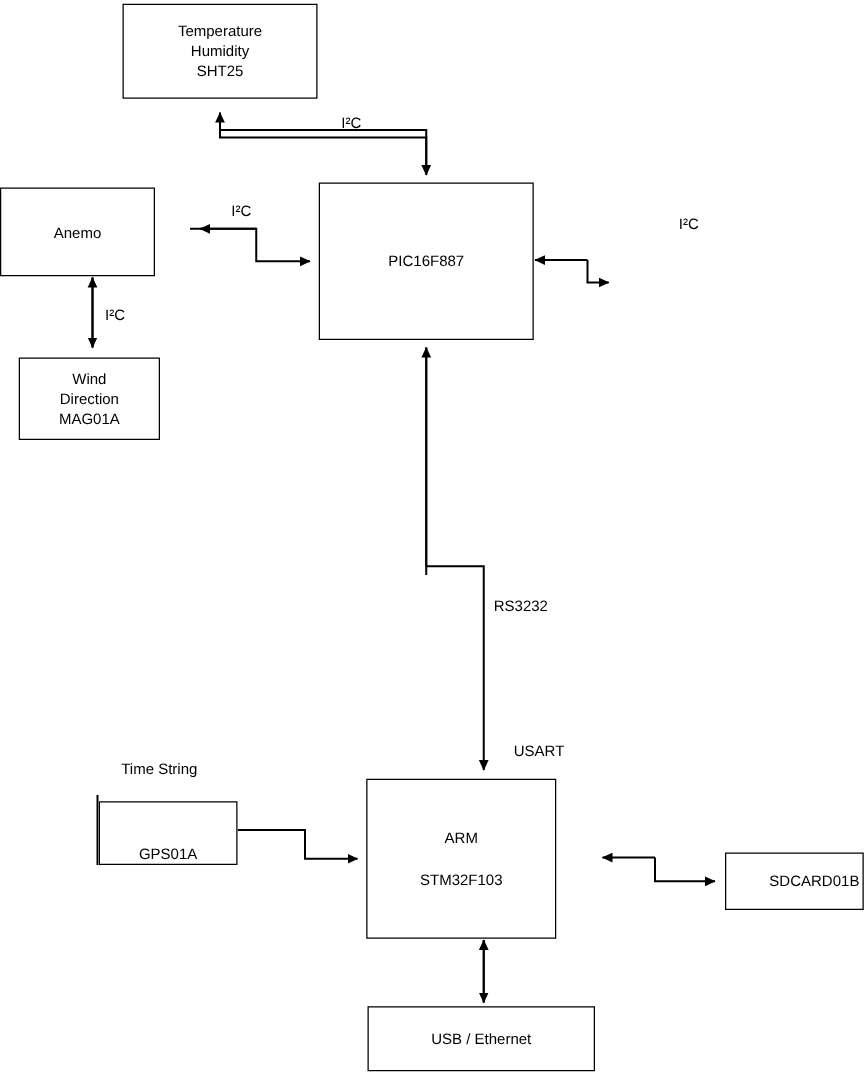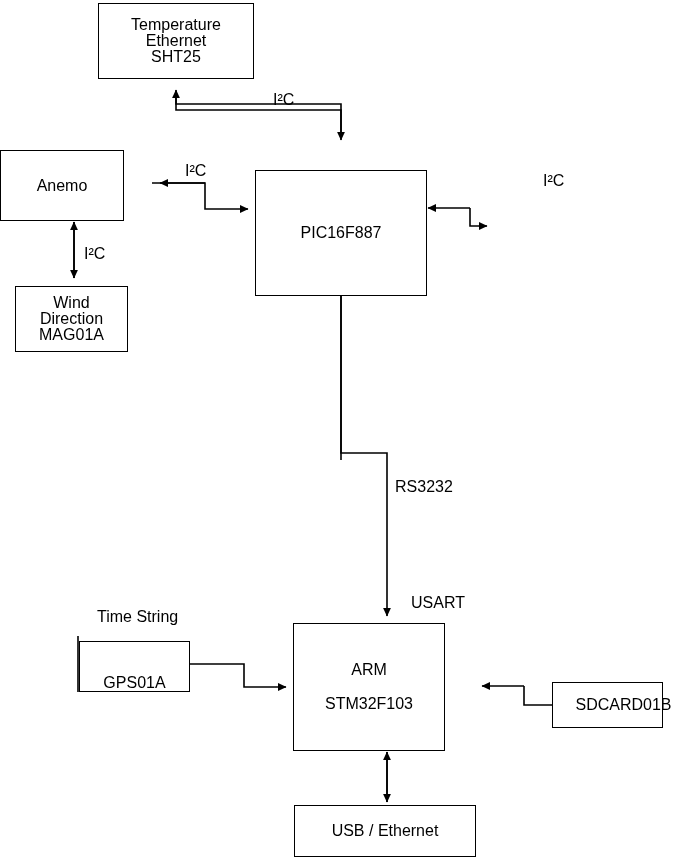--- a/index.html
+++ b/index.html
@@ -18,34 +18,34 @@
   .node {
     position: absolute;
     box-sizing: border-box;
     border: 1.6px solid #000000;
     background: #ffffff;
     display: flex;
     flex-direction: column;
     align-items: center;
     justify-content: center;
     text-align: center;
-    font-size: 16px;
+    font-size: 12px;
     color: #000000;
     line-height: 16px;
   }
   .node .line {
     display: block;
     white-space: nowrap;
   }
   .node.spaced .line + .line {
     margin-top: 18px;
   }
   .edge-label {
     position: absolute;
-    font-size: 16px;
+    font-size: 12px;
     color: #000000;
     white-space: nowrap;
   }
   svg.wires {
     position: absolute;
     left: 0;
     top: 0;
     width: 694px;
     height: 860px;
     pointer-events: none;
@@ -113,49 +113,49 @@
       <path d="M387,802 L387,752" fill="none" stroke="#000000" stroke-width="1.6" marker-end="url(#arrow)"></path>
     </g>
 
     <g>
       <path d="M78,636 L78,692" fill="none" stroke="#000000" stroke-width="1.6"></path>
     </g>
   </svg>
 
   <div class="node" style="left:98px; top:3px; width:156px; height:76px;">
     <span class="line">Temperature</span>
-    <span class="line">Ethernet</span>
+    <span class="line">Humidity</span>
     <span class="line">SHT25</span>
   </div>
 
   <div class="node" style="left:0px; top:150px; width:124px; height:71px;">
     <span class="line">Anemo</span>
   </div>
 
-  <div class="node" style="left:255px; top:146px; width:172px; height:126px;margin-top:24px;">
+  <div class="node" style="left:255px; top:146px; width:172px; height:126px;">
     <span class="line">PIC16F887</span>
   </div>
 
 
   <div class="node" style="left:15px; top:286px; width:113px; height:66px;text-align:center;">
     <span class="line">Wind</span>
     <span class="line">Direction</span>
     <span class="line">MAG01A</span>
   </div>
 
   <div class="node spaced" style="left:293px; top:623px; width:152px; height:128px;">
     <span class="line">ARM</span>
     <span class="line">STM32F103</span>
   </div>
 
   <div class="node" style="left:79px; top:641px; width:111px; height:51px;justify-content:flex-end;">
     <span class="line">GPS01A</span>
   </div>
 
-  <div class="node" style="left:552px; top:682px; width:111px; height:46px;padding-left:32px;">
+  <div class="node" style="left:580px; top:682px; width:111px; height:46px;padding-left:32px;">
     <span class="line">SDCARD01B</span>
   </div>
 
   <div class="node" style="left:294px; top:805px; width:182px; height:52px;">
     <span class="line">USB / Ethernet</span>
   </div>
 
   <div class="edge-label" style="left:273px; top:91px;">I²C</div>
 
   <div class="edge-label" style="left:185px; top:162px;">I²C</div>

